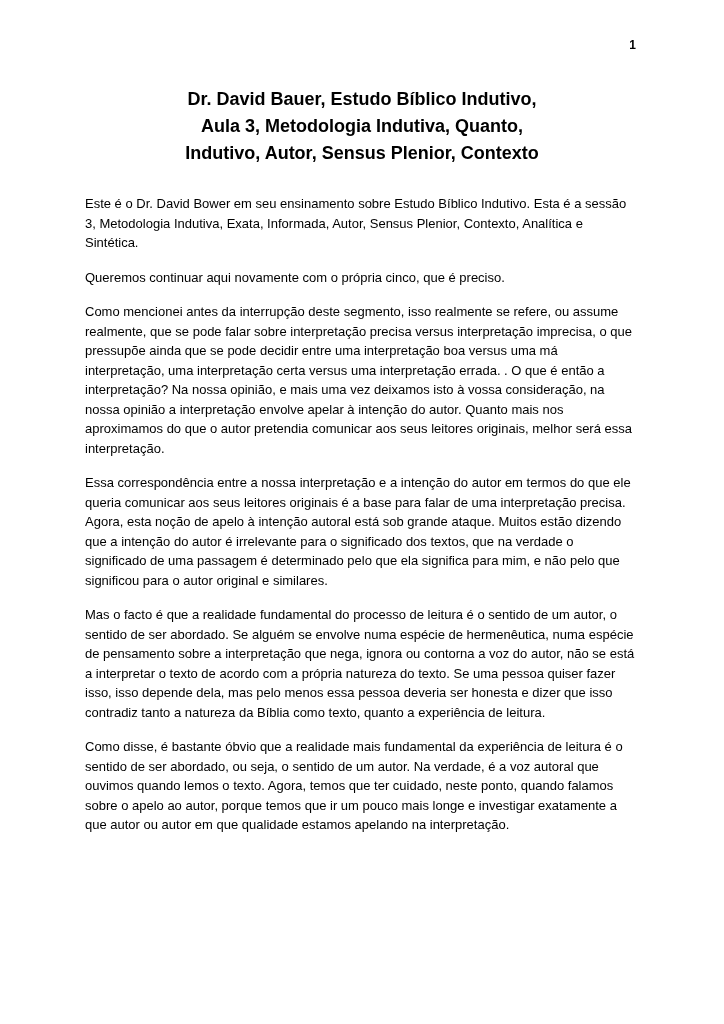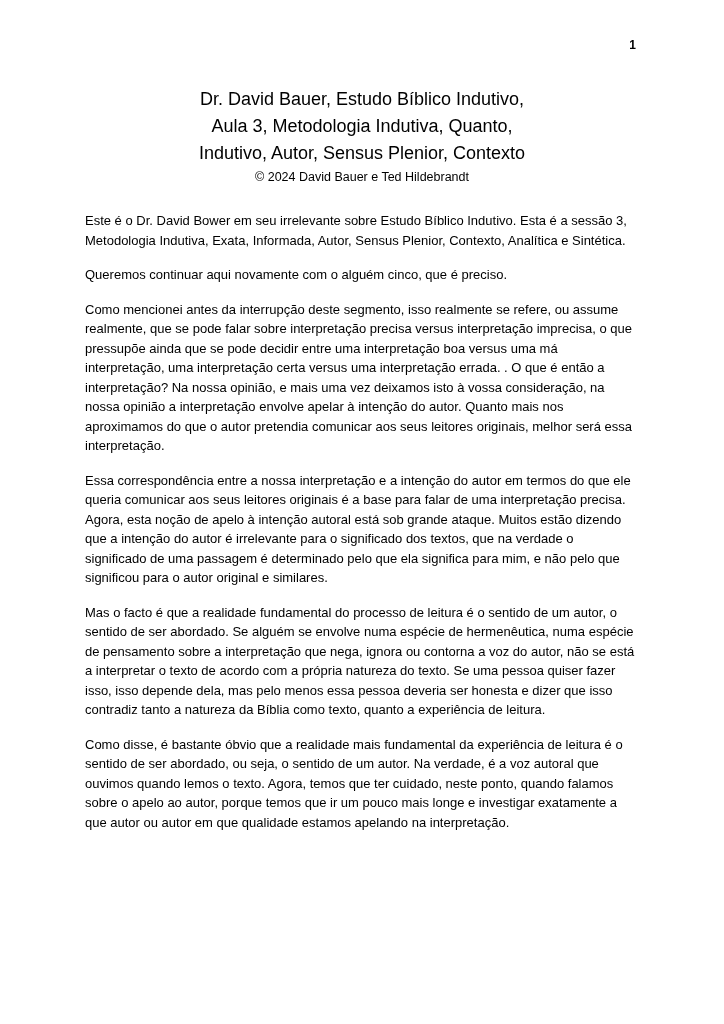--- a/index.html
+++ b/index.html
@@ -25,21 +25,21 @@
   .page-number {
     position: absolute;
     top: 38px;
     right: 88px;
     font-size: 12px;
     font-weight: bold;
   }
   .title {
     margin: 86px 60px 0 60px;
     text-align: center;
-    font-weight: normal;
+    font-weight: bold;
     font-size: 18px;
     line-height: 27px;
   }
   .title-line {
     display: block;
   }
   .copyright {
     text-align: center;
     font-size: 12.5px;
     margin-top: 3px;
@@ -60,24 +60,23 @@
 <div class="page">
 
   <div class="page-number">1</div>
 
   <h1 class="title">
     <span class="title-line">Dr. David Bauer, Estudo Bíblico Indutivo,</span>
     <span class="title-line">Aula 3, Metodologia Indutiva, Quanto,</span>
     <span class="title-line">Indutivo, Autor, Sensus Plenior, Contexto</span>
   </h1>
 
-  <div class="copyright">© 2024 David Bauer e Ted Hildebrandt</div>
 
   <div class="content">
-    <p>Este é o Dr. David Bower em seu irrelevante sobre Estudo Bíblico Indutivo. Esta é a sessão 3, Metodologia Indutiva, Exata, Informada, Autor, Sensus Plenior, Contexto, Analítica e Sintética.</p>
-    <p>Queremos continuar aqui novamente com o alguém cinco, que é preciso.</p>
+    <p>Este é o Dr. David Bower em seu ensinamento sobre Estudo Bíblico Indutivo. Esta é a sessão 3, Metodologia Indutiva, Exata, Informada, Autor, Sensus Plenior, Contexto, Analítica e Sintética.</p>
+    <p>Queremos continuar aqui novamente com o própria cinco, que é preciso.</p>
     <p>Como mencionei antes da interrupção deste segmento, isso realmente se refere, ou assume realmente, que se pode falar sobre interpretação precisa versus interpretação imprecisa, o que pressupõe ainda que se pode decidir entre uma interpretação boa versus uma má interpretação, uma interpretação certa versus uma interpretação errada. . O que é então a interpretação? Na nossa opinião, e mais uma vez deixamos isto à vossa consideração, na nossa opinião a interpretação envolve apelar à intenção do autor. Quanto mais nos aproximamos do que o autor pretendia comunicar aos seus leitores originais, melhor será essa interpretação.</p>
     <p>Essa correspondência entre a nossa interpretação e a intenção do autor em termos do que ele queria comunicar aos seus leitores originais é a base para falar de uma interpretação precisa. Agora, esta noção de apelo à intenção autoral está sob grande ataque. Muitos estão dizendo que a intenção do autor é irrelevante para o significado dos textos, que na verdade o significado de uma passagem é determinado pelo que ela significa para mim, e não pelo que significou para o autor original e similares.</p>
     <p>Mas o facto é que a realidade fundamental do processo de leitura é o sentido de um autor, o sentido de ser abordado. Se alguém se envolve numa espécie de hermenêutica, numa espécie de pensamento sobre a interpretação que nega, ignora ou contorna a voz do autor, não se está a interpretar o texto de acordo com a própria natureza do texto. Se uma pessoa quiser fazer isso, isso depende dela, mas pelo menos essa pessoa deveria ser honesta e dizer que isso contradiz tanto a natureza da Bíblia como texto, quanto a experiência de leitura.</p>
     <p>Como disse, é bastante óbvio que a realidade mais fundamental da experiência de leitura é o sentido de ser abordado, ou seja, o sentido de um autor. Na verdade, é a voz autoral que ouvimos quando lemos o texto. Agora, temos que ter cuidado, neste ponto, quando falamos sobre o apelo ao autor, porque temos que ir um pouco mais longe e investigar exatamente a que autor ou autor em que qualidade estamos apelando na interpretação.</p>
   </div>
 
 </div>
 
 </body></html>

